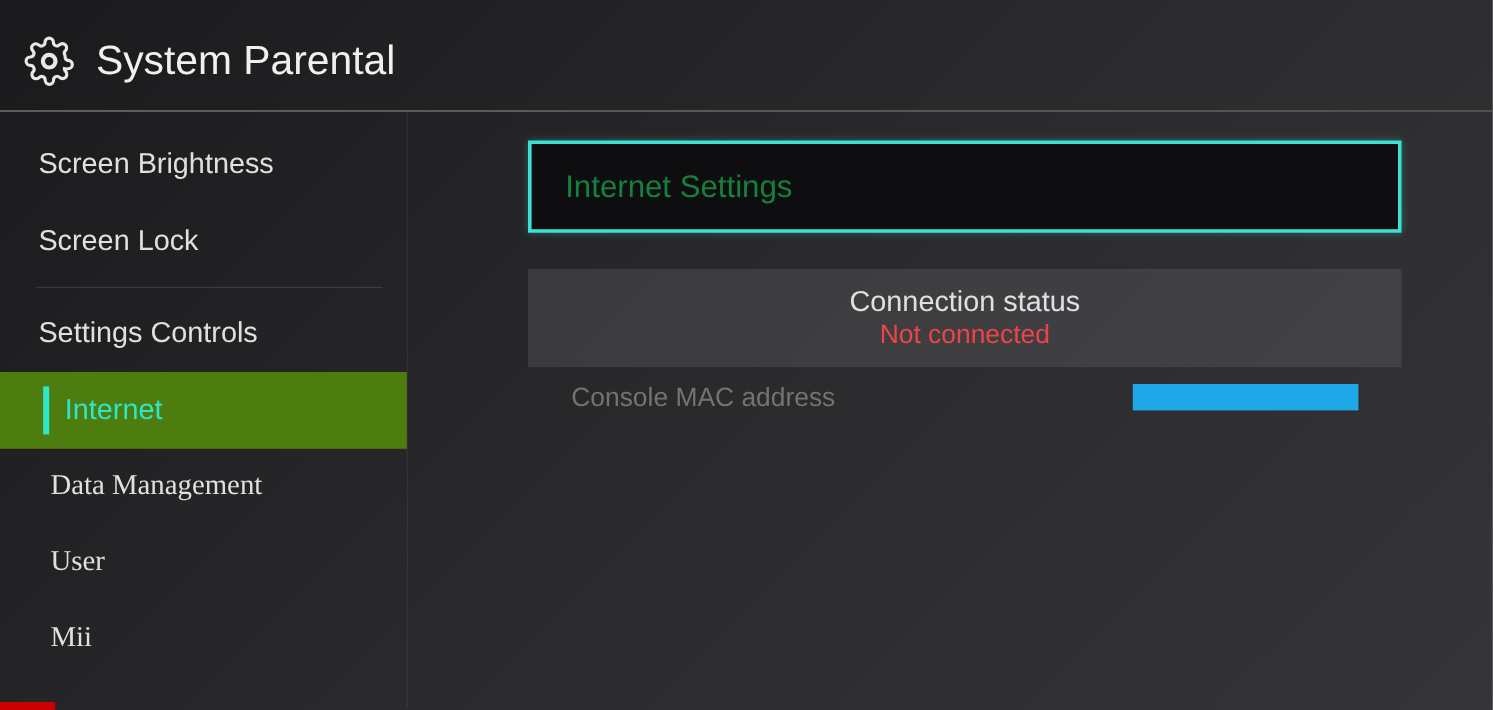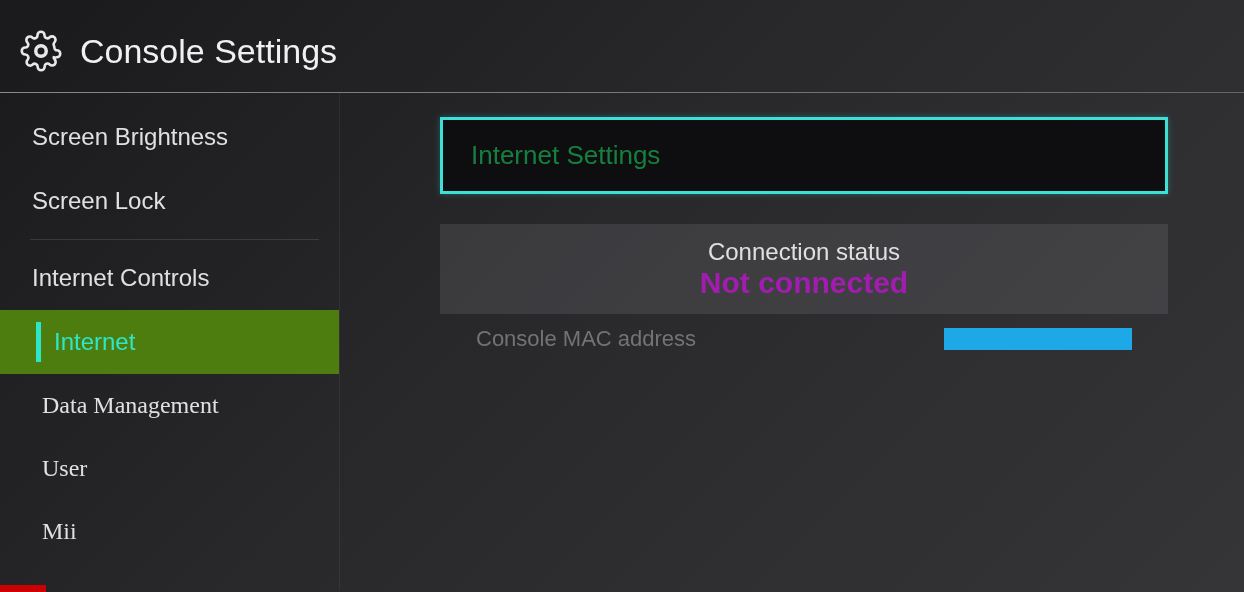--- a/index.html
+++ b/index.html
@@ -104,23 +104,22 @@
     }
     .status-row.primary {
       background: rgba(120,120,125,0.25);
       flex-direction: column;
     }
     .status-label {
       font-size: 24px;
       color: #e0e0e0;
     }
     .status-value {
-      font-size: 30px;
-      color: #a21caf;
-      font-weight: bold;
+      font-size: 22px;
+      color: #ef4444;
     }
     .status-row.secondary {
       padding: 12px 36px;
     }
     .status-row.secondary .status-label {
       font-size: 22px;
       color: #737373;
     }
     .mac-placeholder {
       width: 188px;
@@ -139,35 +138,35 @@
 </head>
 <body>
 
 <div class="header">
   <span class="gear-icon">
     <svg viewBox="0 0 24 24" width="42" height="42" fill="none" stroke="#e8e8e8" stroke-width="2">
       <circle cx="12" cy="12" r="3"></circle>
       <path d="M19.4 15a1.65 1.65 0 0 0 .33 1.82l.06.06a2 2 0 1 1-2.83 2.83l-.06-.06a1.65 1.65 0 0 0-1.82-.33 1.65 1.65 0 0 0-1 1.51V21a2 2 0 0 1-4 0v-.09a1.65 1.65 0 0 0-1-1.51 1.65 1.65 0 0 0-1.82.33l-.06.06a2 2 0 1 1-2.83-2.83l.06-.06A1.65 1.65 0 0 0 4.6 15a1.65 1.65 0 0 0-1.51-1H3a2 2 0 0 1 0-4h.09A1.65 1.65 0 0 0 4.6 9a1.65 1.65 0 0 0-.33-1.82l-.06-.06a2 2 0 1 1 2.83-2.83l.06.06A1.65 1.65 0 0 0 9 4.6a1.65 1.65 0 0 0 1-1.51V3a2 2 0 0 1 4 0v.09c0 .66.39 1.26 1 1.51a1.65 1.65 0 0 0 1.82-.33l.06-.06a2 2 0 1 1 2.83 2.83l-.06.06A1.65 1.65 0 0 0 19.4 9c.14.34.22.7.22 1.07 0 .66.39 1.26 1 1.51H21a2 2 0 0 1 0 4h-.09a1.65 1.65 0 0 0-1.51 1z" stroke-width="1.5"></path>
     </svg>
   </span>
-  <h1 class="page-title">Console Settings</h1>
+  <h1 class="page-title">System Parental</h1>
 </div>
 <div class="header-divider"></div>
 
 <div class="content">
   <nav class="sidebar">
     <div class="sidebar-item">
       <span>Screen Brightness</span>
     </div>
     <div class="sidebar-item">
       <span>Screen Lock</span>
     </div>
     <div class="sidebar-divider"></div>
     <div class="sidebar-item">
-      <span>Internet Controls</span>
+      <span>Settings Controls</span>
     </div>
     <div class="sidebar-item selected">
       <span>Internet</span>
     </div>
     <div class="sidebar-item indented">
       <span>Data Management</span>
     </div>
     <div class="sidebar-item indented">
       <span>User</span>
     </div>

